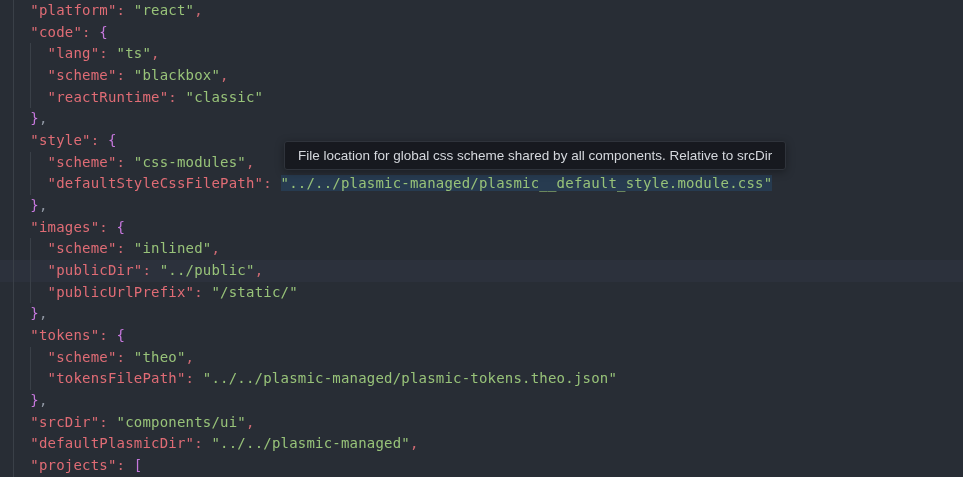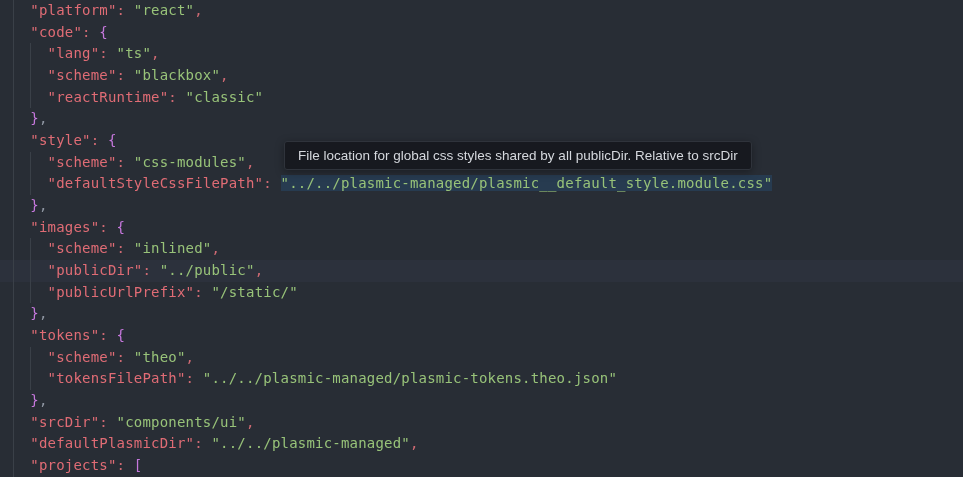--- a/index.html
+++ b/index.html
@@ -88,15 +88,15 @@
       <div class="line"><span>  </span><span class="t-key">"tokens"</span><span class="t-punct">: </span><span class="t-brace">{</span></div>
       <div class="line"><span class="guide2"></span><span>    </span><span class="t-key">"scheme"</span><span class="t-punct">: </span><span class="t-str">"theo"</span><span class="t-punct">,</span></div>
       <div class="line"><span class="guide2"></span><span>    </span><span class="t-key">"tokensFilePath"</span><span class="t-punct">: </span><span class="t-str">"../../plasmic-managed/plasmic-tokens.theo.json"</span></div>
       <div class="line"><span>  </span><span class="t-brace">}</span><span class="t-punct2">,</span></div>
       <div class="line"><span>  </span><span class="t-key">"srcDir"</span><span class="t-punct">: </span><span class="t-str">"components/ui"</span><span class="t-punct">,</span></div>
       <div class="line"><span>  </span><span class="t-key">"defaultPlasmicDir"</span><span class="t-punct">: </span><span class="t-str">"../../plasmic-managed"</span><span class="t-punct">,</span></div>
       <div class="line"><span>  </span><span class="t-key">"projects"</span><span class="t-punct">: </span><span class="t-brace">[</span></div>
     </div>
   <div class="guide-col0"></div>
   <div class="tooltip">
-    <span>File location for global css styles shared by all publicDir. Relative to srcDir</span>
+    <span>File location for global css scheme shared by all components. Relative to srcDir</span>
   </div>
 </div>
 
 </body></html>

